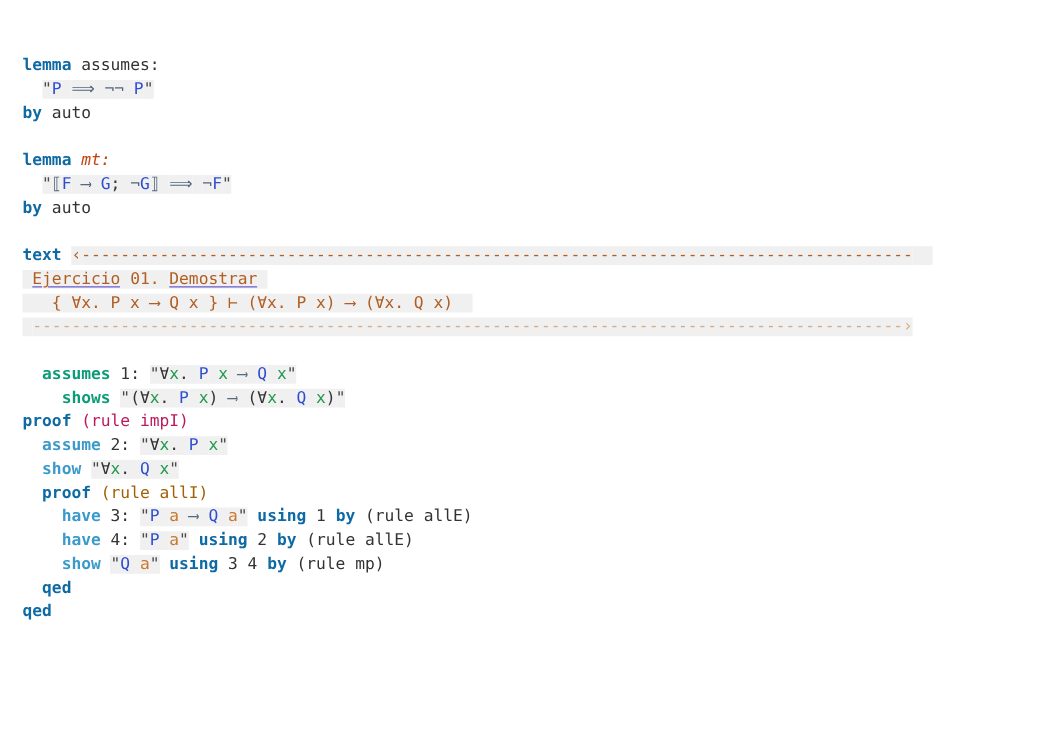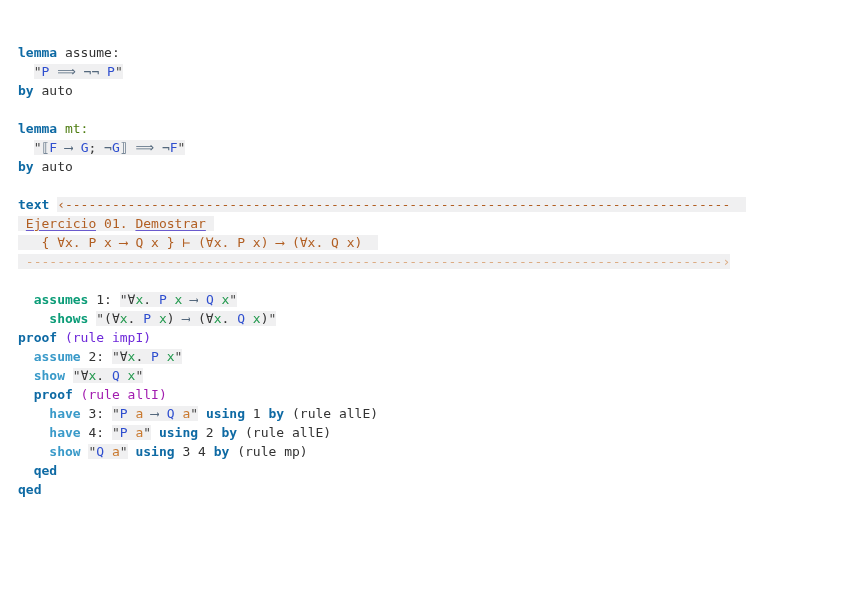--- a/index.html
+++ b/index.html
@@ -27,37 +27,37 @@
   .tok { white-space: pre; }
   .tok.u {
     text-decoration: underline;
     text-underline-offset: 2px;
   }
 </style>
 </head>
 <body>
 
 <div class="editor" id="editor">
-    <div class="line"><span class="tok" style="color: rgb(14, 106, 164); font-weight: bold;">lemma</span><span class="tok" style="color: rgb(51, 51, 51);"> assume:</span></div>
+    <div class="line"><span class="tok" style="color: rgb(14, 106, 164); font-weight: bold;">lemma</span><span class="tok" style="color: rgb(51, 51, 51);"> assumes:</span></div>
     <div class="line"><span class="tok" style="color: rgb(51, 51, 51);">  </span><span class="tok" style="color: rgb(74, 74, 74); background-color: rgb(240, 240, 241);">"</span><span class="tok" style="color: rgb(46, 78, 207); background-color: rgb(240, 240, 241);">P</span><span class="tok" style="color: rgb(51, 51, 51); background-color: rgb(240, 240, 241);"> </span><span class="tok" style="color: rgb(84, 104, 125); background-color: rgb(240, 240, 241);">⟹</span><span class="tok" style="color: rgb(51, 51, 51); background-color: rgb(240, 240, 241);"> </span><span class="tok" style="color: rgb(84, 104, 125); background-color: rgb(240, 240, 241);">¬¬</span><span class="tok" style="color: rgb(51, 51, 51); background-color: rgb(240, 240, 241);"> </span><span class="tok" style="color: rgb(46, 78, 207); background-color: rgb(240, 240, 241);">P</span><span class="tok" style="color: rgb(74, 74, 74); background-color: rgb(240, 240, 241);">"</span></div>
     <div class="line"><span class="tok" style="color: rgb(14, 106, 164); font-weight: bold;">by</span><span class="tok" style="color: rgb(51, 51, 51);"> auto</span></div>
     <div class="line"></div>
-    <div class="line"><span class="tok" style="color: rgb(14, 106, 164); font-weight: bold;">lemma</span><span class="tok" style="color: #4d7c0f;"> mt:</span></div>
+    <div class="line"><span class="tok" style="color: rgb(14, 106, 164); font-weight: bold;">lemma</span><span class="tok" style="color: #c2410c; font-style: italic;"> mt:</span></div>
     <div class="line"><span class="tok" style="color: rgb(51, 51, 51);">  </span><span class="tok" style="color: rgb(74, 74, 74); background-color: rgb(240, 240, 241);">"</span><span class="tok" style="color: rgb(84, 104, 125); background-color: rgb(240, 240, 241);">⟦</span><span class="tok" style="color: rgb(46, 78, 207); background-color: rgb(240, 240, 241);">F</span><span class="tok" style="color: rgb(51, 51, 51); background-color: rgb(240, 240, 241);"> </span><span class="tok" style="color: rgb(84, 104, 125); background-color: rgb(240, 240, 241);">⟶</span><span class="tok" style="color: rgb(51, 51, 51); background-color: rgb(240, 240, 241);"> </span><span class="tok" style="color: rgb(46, 78, 207); background-color: rgb(240, 240, 241);">G</span><span class="tok" style="color: rgb(51, 51, 51); background-color: rgb(240, 240, 241);">; </span><span class="tok" style="color: rgb(84, 104, 125); background-color: rgb(240, 240, 241);">¬</span><span class="tok" style="color: rgb(46, 78, 207); background-color: rgb(240, 240, 241);">G</span><span class="tok" style="color: rgb(84, 104, 125); background-color: rgb(240, 240, 241);">⟧</span><span class="tok" style="color: rgb(51, 51, 51); background-color: rgb(240, 240, 241);"> </span><span class="tok" style="color: rgb(84, 104, 125); background-color: rgb(240, 240, 241);">⟹</span><span class="tok" style="color: rgb(51, 51, 51); background-color: rgb(240, 240, 241);"> </span><span class="tok" style="color: rgb(84, 104, 125); background-color: rgb(240, 240, 241);">¬</span><span class="tok" style="color: rgb(46, 78, 207); background-color: rgb(240, 240, 241);">F</span><span class="tok" style="color: rgb(74, 74, 74); background-color: rgb(240, 240, 241);">"</span></div>
     <div class="line"><span class="tok" style="color: rgb(14, 106, 164); font-weight: bold;">by</span><span class="tok" style="color: rgb(51, 51, 51);"> auto</span></div>
     <div class="line"></div>
     <div class="line"><span class="tok" style="color: rgb(14, 106, 164); font-weight: bold;">text</span><span class="tok" style="color: rgb(51, 51, 51);"> </span><span class="tok" style="color: rgb(177, 94, 34); background-color: rgb(240, 240, 241);">‹</span><span class="tok" style="color: rgb(177, 94, 34); background-color: rgb(240, 240, 241);">-------------------------------------------------------------------------------------</span><span class="tok" style="color: rgb(51, 51, 51); background-color: rgb(240, 240, 241);">  </span></div>
     <div class="line"><span class="tok" style="color: rgb(51, 51, 51); background-color: rgb(240, 240, 241);"> </span><span class="tok u" style="color: rgb(177, 94, 34); background-color: rgb(240, 240, 241); text-decoration-color: rgb(106, 90, 205);">Ejercicio</span><span class="tok" style="color: rgb(177, 94, 34); background-color: rgb(240, 240, 241);"> 01. </span><span class="tok u" style="color: rgb(177, 94, 34); background-color: rgb(240, 240, 241); text-decoration-color: rgb(106, 90, 205);">Demostrar</span><span class="tok" style="color: rgb(51, 51, 51); background-color: rgb(240, 240, 241);"> </span></div>
     <div class="line"><span class="tok" style="color: rgb(177, 94, 34); background-color: rgb(240, 240, 241);">   { ∀x. P x ⟶ Q x } ⊢ (∀x. P x) ⟶ (∀x. Q x)  </span></div>
     <div class="line"><span class="tok" style="color: rgb(51, 51, 51); background-color: rgb(240, 240, 241);"> </span><span class="tok" style="color: rgb(220, 171, 130); background-color: rgb(240, 240, 241);">-----------------------------------------------------------------------------------------</span><span class="tok" style="color: rgb(220, 171, 130); background-color: rgb(240, 240, 241);">›</span></div>
     <div class="line"></div>
     <div class="line"><span class="tok" style="color: rgb(51, 51, 51);">  </span><span class="tok" style="color: rgb(11, 156, 119); font-weight: bold;">assumes</span><span class="tok" style="color: rgb(51, 51, 51);"> 1: </span><span class="tok" style="color: rgb(74, 74, 74); background-color: rgb(240, 240, 241);">"</span><span class="tok" style="color: rgb(51, 51, 51); background-color: rgb(240, 240, 241);">∀</span><span class="tok" style="color: rgb(35, 153, 78); background-color: rgb(240, 240, 241);">x</span><span class="tok" style="color: rgb(51, 51, 51); background-color: rgb(240, 240, 241);">. </span><span class="tok" style="color: rgb(46, 78, 207); background-color: rgb(240, 240, 241);">P</span><span class="tok" style="color: rgb(51, 51, 51); background-color: rgb(240, 240, 241);"> </span><span class="tok" style="color: rgb(35, 153, 78); background-color: rgb(240, 240, 241);">x</span><span class="tok" style="color: rgb(51, 51, 51); background-color: rgb(240, 240, 241);"> </span><span class="tok" style="color: rgb(84, 104, 125); background-color: rgb(240, 240, 241);">⟶</span><span class="tok" style="color: rgb(51, 51, 51); background-color: rgb(240, 240, 241);"> </span><span class="tok" style="color: rgb(46, 78, 207); background-color: rgb(240, 240, 241);">Q</span><span class="tok" style="color: rgb(51, 51, 51); background-color: rgb(240, 240, 241);"> </span><span class="tok" style="color: rgb(35, 153, 78); background-color: rgb(240, 240, 241);">x</span><span class="tok" style="color: rgb(74, 74, 74); background-color: rgb(240, 240, 241);">"</span></div>
     <div class="line"><span class="tok" style="color: rgb(51, 51, 51);">    </span><span class="tok" style="color: rgb(11, 156, 119); font-weight: bold;">shows</span><span class="tok" style="color: rgb(51, 51, 51);"> </span><span class="tok" style="color: rgb(74, 74, 74); background-color: rgb(240, 240, 241);">"</span><span class="tok" style="color: rgb(51, 51, 51); background-color: rgb(240, 240, 241);">(∀</span><span class="tok" style="color: rgb(35, 153, 78); background-color: rgb(240, 240, 241);">x</span><span class="tok" style="color: rgb(51, 51, 51); background-color: rgb(240, 240, 241);">. </span><span class="tok" style="color: rgb(46, 78, 207); background-color: rgb(240, 240, 241);">P</span><span class="tok" style="color: rgb(51, 51, 51); background-color: rgb(240, 240, 241);"> </span><span class="tok" style="color: rgb(35, 153, 78); background-color: rgb(240, 240, 241);">x</span><span class="tok" style="color: rgb(51, 51, 51); background-color: rgb(240, 240, 241);">) </span><span class="tok" style="color: rgb(84, 104, 125); background-color: rgb(240, 240, 241);">⟶</span><span class="tok" style="color: rgb(51, 51, 51); background-color: rgb(240, 240, 241);"> (∀</span><span class="tok" style="color: rgb(35, 153, 78); background-color: rgb(240, 240, 241);">x</span><span class="tok" style="color: rgb(51, 51, 51); background-color: rgb(240, 240, 241);">. </span><span class="tok" style="color: rgb(46, 78, 207); background-color: rgb(240, 240, 241);">Q</span><span class="tok" style="color: rgb(51, 51, 51); background-color: rgb(240, 240, 241);"> </span><span class="tok" style="color: rgb(35, 153, 78); background-color: rgb(240, 240, 241);">x</span><span class="tok" style="color: rgb(51, 51, 51); background-color: rgb(240, 240, 241);">)</span><span class="tok" style="color: rgb(74, 74, 74); background-color: rgb(240, 240, 241);">"</span></div>
-    <div class="line"><span class="tok" style="color: rgb(14, 106, 164); font-weight: bold;">proof</span><span class="tok" style="color: #6d28d9;"> (rule impI)</span></div>
+    <div class="line"><span class="tok" style="color: rgb(14, 106, 164); font-weight: bold;">proof</span><span class="tok" style="color: #be185d;"> (rule impI)</span></div>
     <div class="line"><span class="tok" style="color: rgb(51, 51, 51);">  </span><span class="tok" style="color: rgb(58, 154, 201); font-weight: bold;">assume</span><span class="tok" style="color: rgb(51, 51, 51);"> 2: </span><span class="tok" style="color: rgb(74, 74, 74); background-color: rgb(240, 240, 241);">"</span><span class="tok" style="color: rgb(51, 51, 51); background-color: rgb(240, 240, 241);">∀</span><span class="tok" style="color: rgb(35, 153, 78); background-color: rgb(240, 240, 241);">x</span><span class="tok" style="color: rgb(51, 51, 51); background-color: rgb(240, 240, 241);">. </span><span class="tok" style="color: rgb(46, 78, 207); background-color: rgb(240, 240, 241);">P</span><span class="tok" style="color: rgb(51, 51, 51); background-color: rgb(240, 240, 241);"> </span><span class="tok" style="color: rgb(35, 153, 78); background-color: rgb(240, 240, 241);">x</span><span class="tok" style="color: rgb(74, 74, 74); background-color: rgb(240, 240, 241);">"</span></div>
     <div class="line"><span class="tok" style="color: rgb(51, 51, 51);">  </span><span class="tok" style="color: rgb(58, 154, 201); font-weight: bold;">show</span><span class="tok" style="color: rgb(51, 51, 51);"> </span><span class="tok" style="color: rgb(74, 74, 74); background-color: rgb(240, 240, 241);">"</span><span class="tok" style="color: rgb(51, 51, 51); background-color: rgb(240, 240, 241);">∀</span><span class="tok" style="color: rgb(35, 153, 78); background-color: rgb(240, 240, 241);">x</span><span class="tok" style="color: rgb(51, 51, 51); background-color: rgb(240, 240, 241);">. </span><span class="tok" style="color: rgb(46, 78, 207); background-color: rgb(240, 240, 241);">Q</span><span class="tok" style="color: rgb(51, 51, 51); background-color: rgb(240, 240, 241);"> </span><span class="tok" style="color: rgb(35, 153, 78); background-color: rgb(240, 240, 241);">x</span><span class="tok" style="color: rgb(74, 74, 74); background-color: rgb(240, 240, 241);">"</span></div>
-    <div class="line"><span class="tok" style="color: rgb(51, 51, 51);">  </span><span class="tok" style="color: rgb(14, 106, 164); font-weight: bold;">proof</span><span class="tok" style="color: #a21caf;"> (rule allI)</span></div>
+    <div class="line"><span class="tok" style="color: rgb(51, 51, 51);">  </span><span class="tok" style="color: rgb(14, 106, 164); font-weight: bold;">proof</span><span class="tok" style="color: #a16207;"> (rule allI)</span></div>
     <div class="line"><span class="tok" style="color: rgb(51, 51, 51);">    </span><span class="tok" style="color: rgb(58, 154, 201); font-weight: bold;">have</span><span class="tok" style="color: rgb(51, 51, 51);"> 3: </span><span class="tok" style="color: rgb(74, 74, 74); background-color: rgb(240, 240, 241);">"</span><span class="tok" style="color: rgb(46, 78, 207); background-color: rgb(240, 240, 241);">P</span><span class="tok" style="color: rgb(51, 51, 51); background-color: rgb(240, 240, 241);"> </span><span class="tok" style="color: rgb(201, 121, 47); background-color: rgb(240, 240, 241);">a</span><span class="tok" style="color: rgb(51, 51, 51); background-color: rgb(240, 240, 241);"> </span><span class="tok" style="color: rgb(84, 104, 125); background-color: rgb(240, 240, 241);">⟶</span><span class="tok" style="color: rgb(51, 51, 51); background-color: rgb(240, 240, 241);"> </span><span class="tok" style="color: rgb(46, 78, 207); background-color: rgb(240, 240, 241);">Q</span><span class="tok" style="color: rgb(51, 51, 51); background-color: rgb(240, 240, 241);"> </span><span class="tok" style="color: rgb(201, 121, 47); background-color: rgb(240, 240, 241);">a</span><span class="tok" style="color: rgb(74, 74, 74); background-color: rgb(240, 240, 241);">"</span><span class="tok" style="color: rgb(51, 51, 51);"> </span><span class="tok" style="color: rgb(14, 106, 164); font-weight: bold;">using</span><span class="tok" style="color: rgb(51, 51, 51);"> 1 </span><span class="tok" style="color: rgb(14, 106, 164); font-weight: bold;">by</span><span class="tok" style="color: rgb(51, 51, 51);"> (rule allE)</span></div>
     <div class="line"><span class="tok" style="color: rgb(51, 51, 51);">    </span><span class="tok" style="color: rgb(58, 154, 201); font-weight: bold;">have</span><span class="tok" style="color: rgb(51, 51, 51);"> 4: </span><span class="tok" style="color: rgb(74, 74, 74); background-color: rgb(240, 240, 241);">"</span><span class="tok" style="color: rgb(46, 78, 207); background-color: rgb(240, 240, 241);">P</span><span class="tok" style="color: rgb(51, 51, 51); background-color: rgb(240, 240, 241);"> </span><span class="tok" style="color: rgb(201, 121, 47); background-color: rgb(240, 240, 241);">a</span><span class="tok" style="color: rgb(74, 74, 74); background-color: rgb(240, 240, 241);">"</span><span class="tok" style="color: rgb(51, 51, 51);"> </span><span class="tok" style="color: rgb(14, 106, 164); font-weight: bold;">using</span><span class="tok" style="color: rgb(51, 51, 51);"> 2 </span><span class="tok" style="color: rgb(14, 106, 164); font-weight: bold;">by</span><span class="tok" style="color: rgb(51, 51, 51);"> (rule allE)</span></div>
     <div class="line"><span class="tok" style="color: rgb(51, 51, 51);">    </span><span class="tok" style="color: rgb(58, 154, 201); font-weight: bold;">show</span><span class="tok" style="color: rgb(51, 51, 51);"> </span><span class="tok" style="color: rgb(74, 74, 74); background-color: rgb(240, 240, 241);">"</span><span class="tok" style="color: rgb(46, 78, 207); background-color: rgb(240, 240, 241);">Q</span><span class="tok" style="color: rgb(51, 51, 51); background-color: rgb(240, 240, 241);"> </span><span class="tok" style="color: rgb(201, 121, 47); background-color: rgb(240, 240, 241);">a</span><span class="tok" style="color: rgb(74, 74, 74); background-color: rgb(240, 240, 241);">"</span><span class="tok" style="color: rgb(51, 51, 51);"> </span><span class="tok" style="color: rgb(14, 106, 164); font-weight: bold;">using</span><span class="tok" style="color: rgb(51, 51, 51);"> 3 4 </span><span class="tok" style="color: rgb(14, 106, 164); font-weight: bold;">by</span><span class="tok" style="color: rgb(51, 51, 51);"> (rule mp)</span></div>
     <div class="line"><span class="tok" style="color: rgb(51, 51, 51);">  </span><span class="tok" style="color: rgb(14, 106, 164); font-weight: bold;">qed</span></div>
     <div class="line"><span class="tok" style="color: rgb(14, 106, 164); font-weight: bold;">qed</span></div>
   </div>
 
 </body></html>

